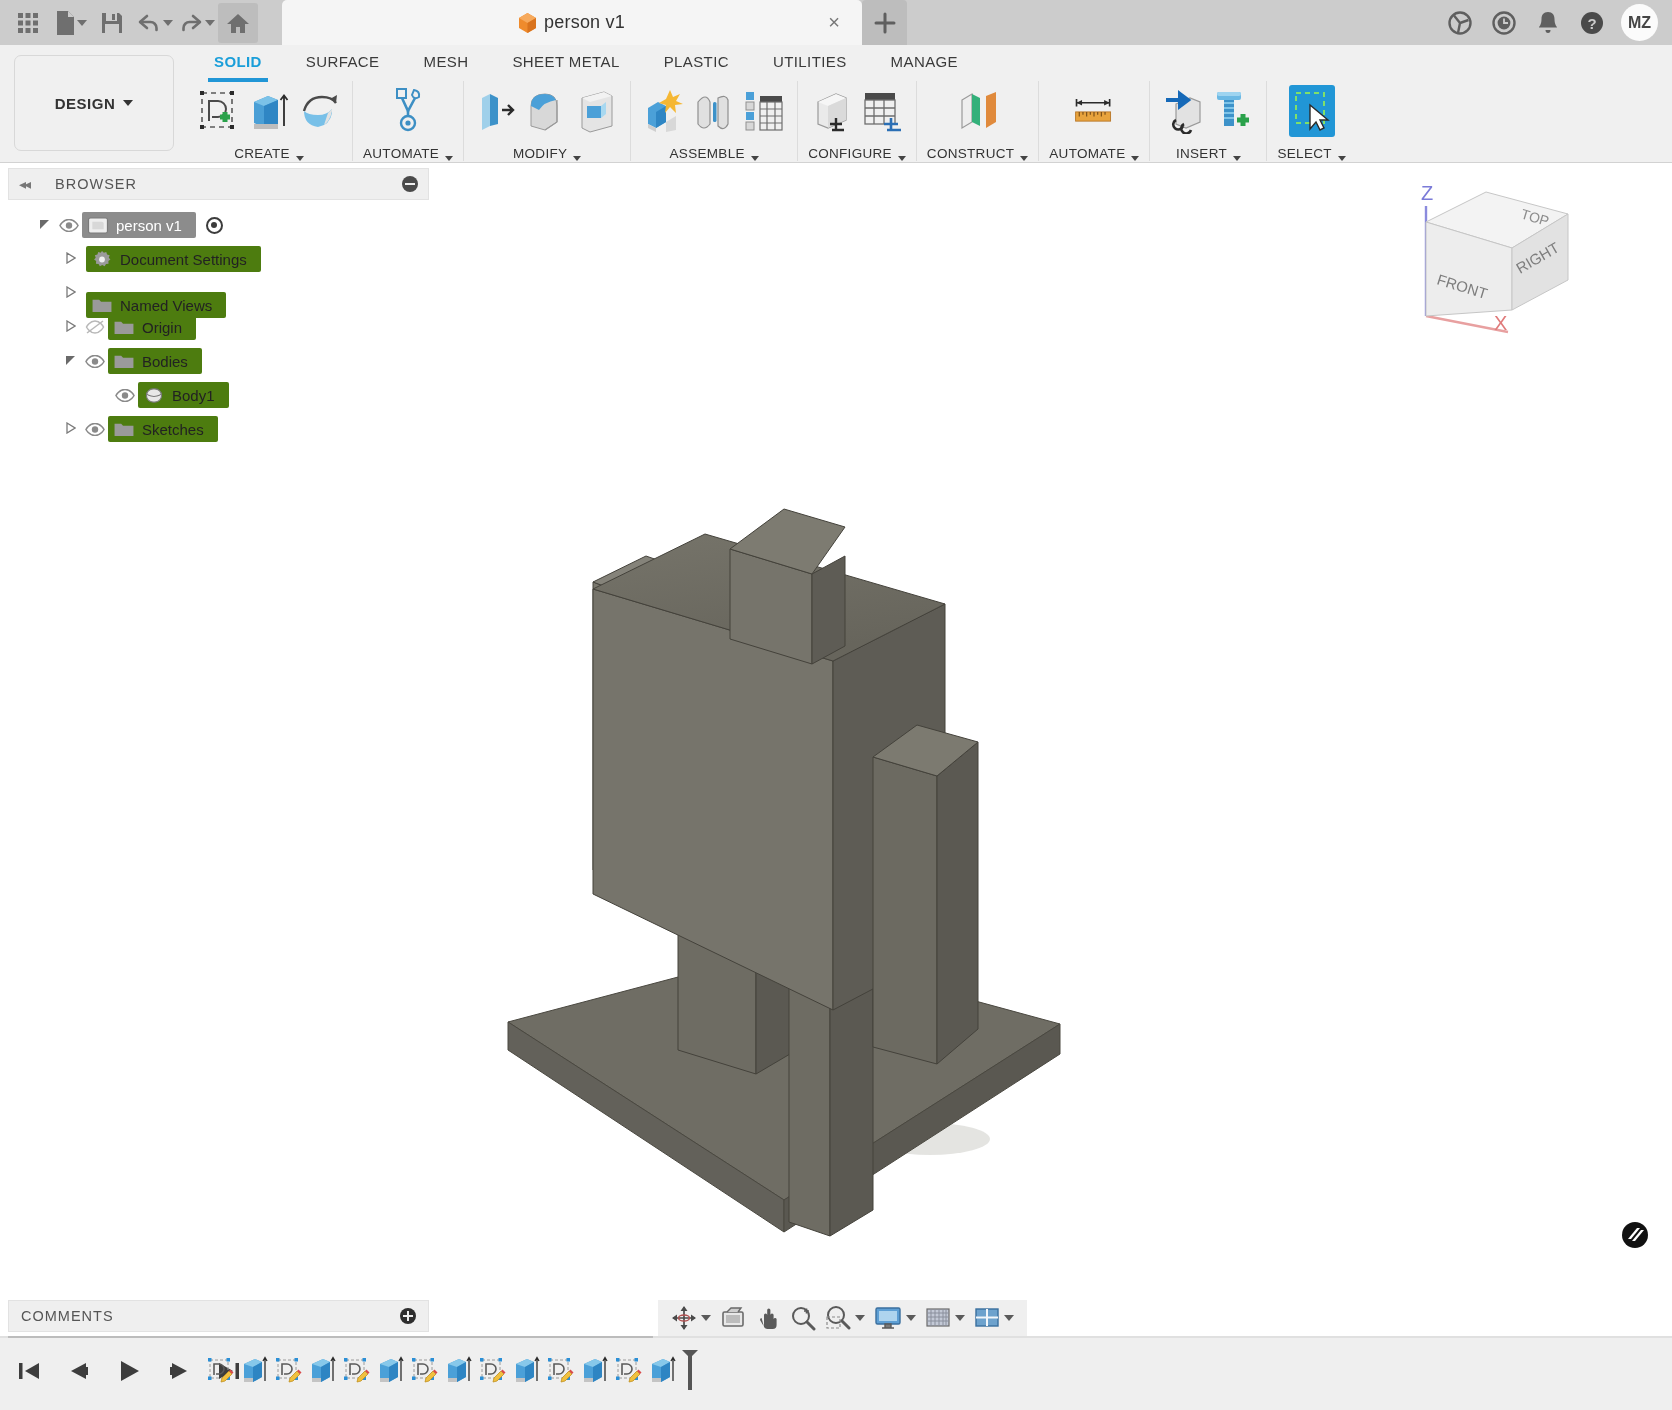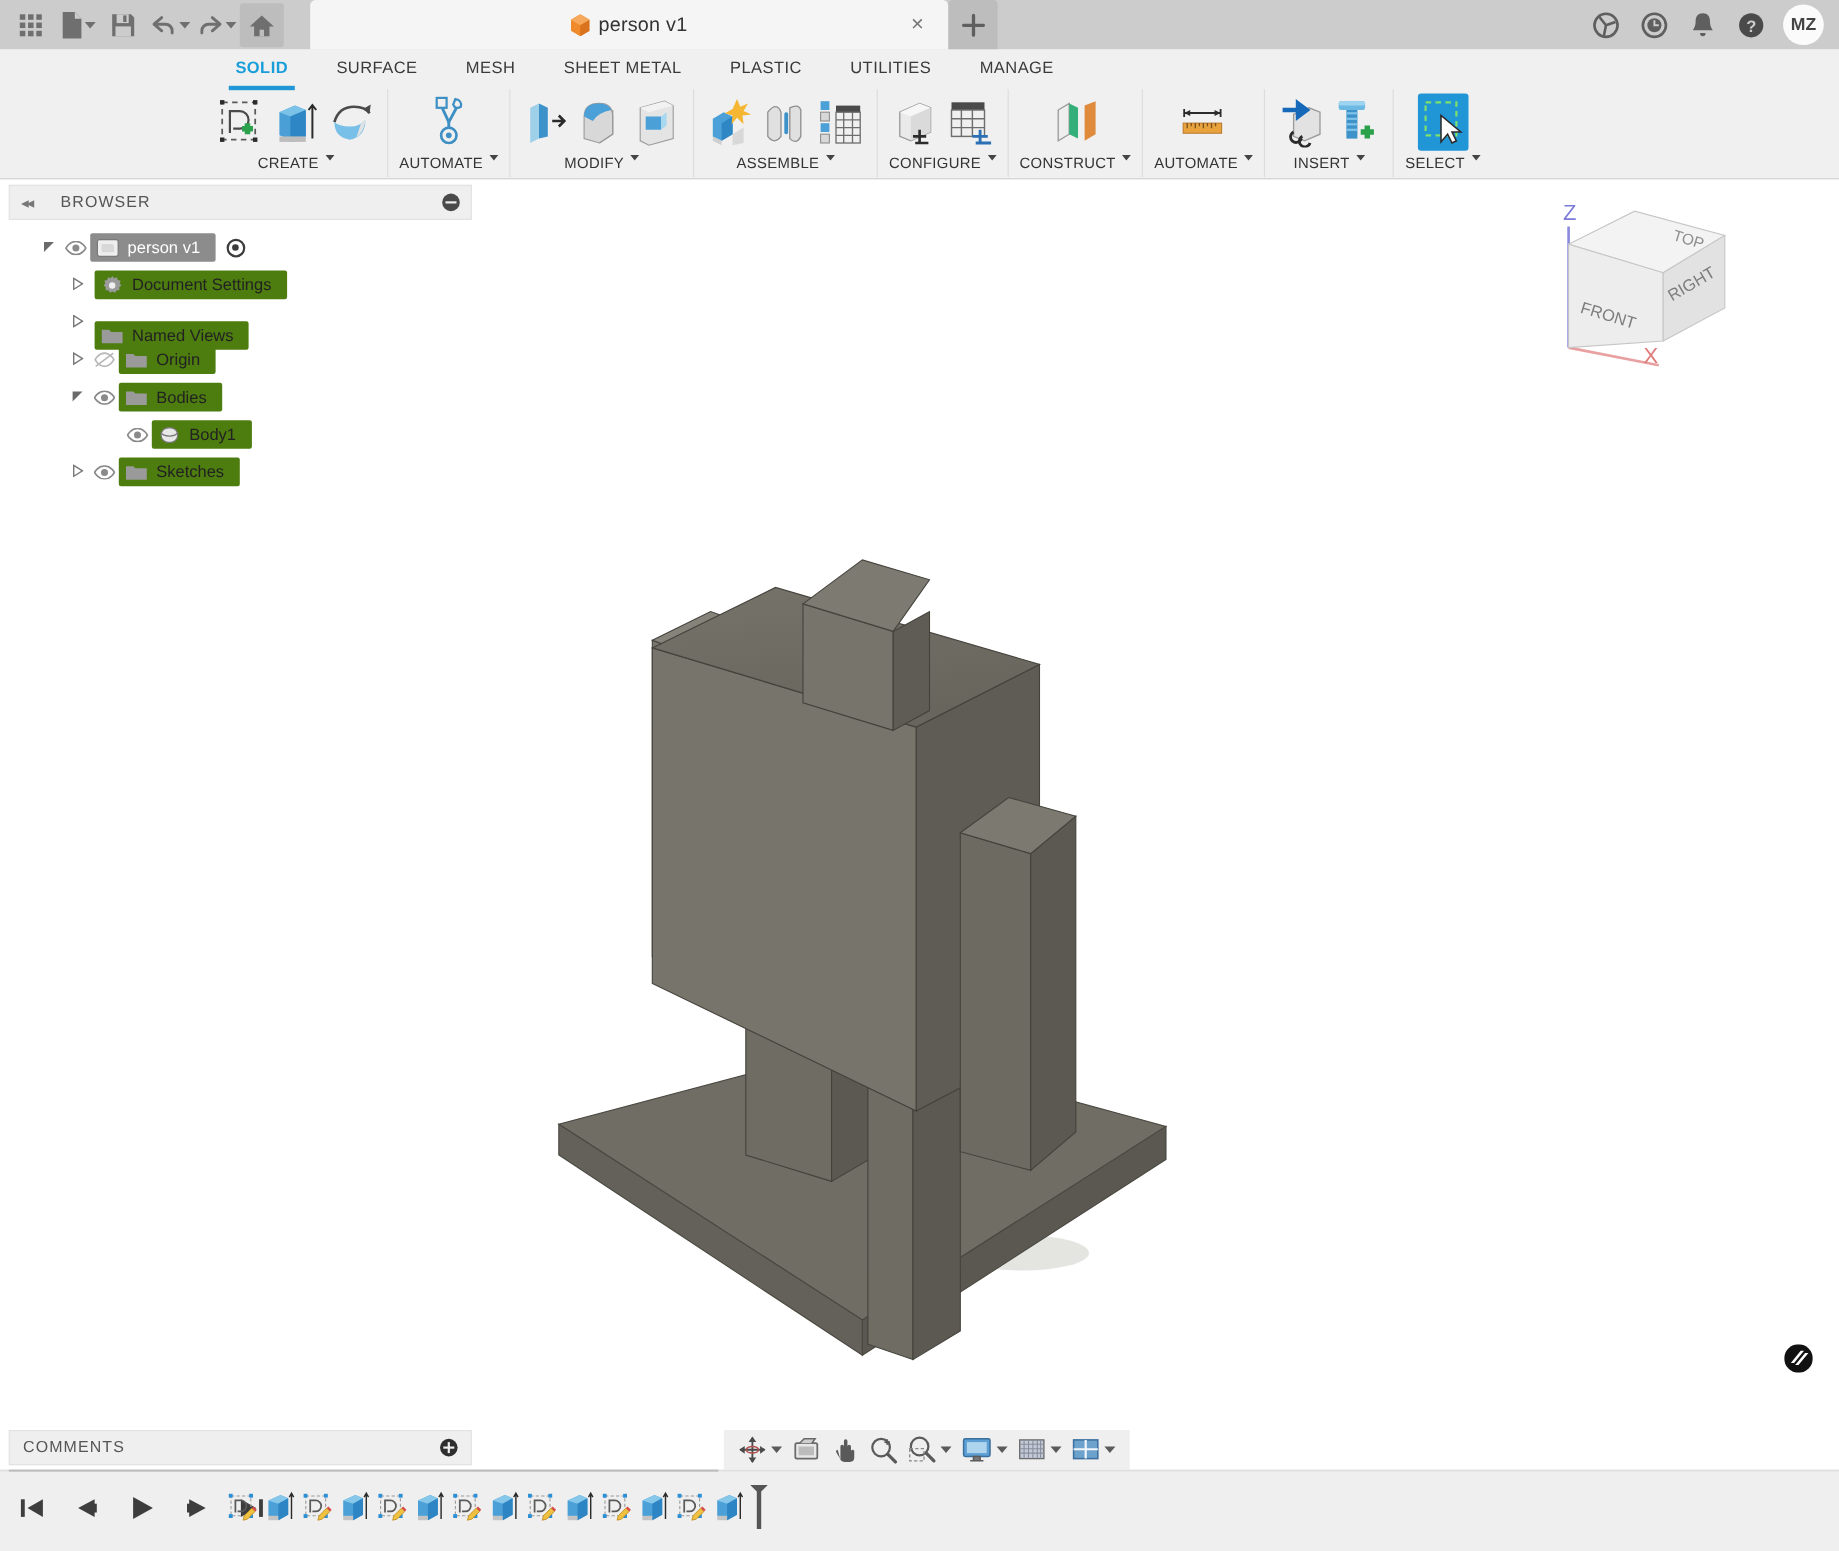--- a/index.html
+++ b/index.html
@@ -50,21 +50,21 @@
   .rtab.sel::after { content:""; position:absolute; left:16px; right:16px; bottom:-3px;
     height:4px; background:#2196d6; }
   .groups { position:absolute; left:186px; top:36px; height:80px; display:flex; }
   .grp { display:flex; flex-direction:column; align-items:center; justify-content:space-between;
     height:80px; border-right:1px solid #dcdcdc; padding:0 10px; }
   .grp:last-child { border-right:none; }
   .grpicons { display:flex; align-items:flex-end; gap:4px; height:56px; padding-top:2px; }
   .gi { width:46px; height:52px; display:flex; align-items:center; justify-content:center;
     cursor:pointer; border-radius:3px; }
   .gi.hl { background:#2196d6; }
-  .grplabel { font-size:13.5px; color:#333; display:flex; align-items:flex-start;
+  .grplabel { font-size:13.5px; color:#333; display:flex; align-items:flex-end;
     letter-spacing:.3px; height:20px; cursor:pointer; }
   .grplabel .caret { border-top-color:#444; margin-left:6px; border-left-width:4px;
     border-right-width:4px; border-top-width:5px; }
 
   
   .browser { position:absolute; left:8px; top:168px; width:421px; }
   .bhead { height:32px; background:#efefef; border:1px solid #e2e2e2;
     display:flex; align-items:center; padding:0 10px; justify-content:space-between; }
   .bhead .lbl { font-size:14.5px; color:#555; letter-spacing:1px;margin-left:16px; }
   .collapse { color:#777; font-size:14px; letter-spacing:-2px; margin-right:10px; cursor:pointer;}
@@ -217,20 +217,24 @@
           <circle cx="13" cy="13" r="11" fill="#4a4a4a"></circle>
       <text x="13" y="19" font-size="15" font-family="Liberation Sans" font-weight="bold" fill="#cccccc" text-anchor="middle">?</text>
         </svg>
     </div>
     <div class="avatar">MZ</div>
   </div>
 </div>
 
 <div class="ribbon">
 
+  <div class="designbox">
+    <span>DESIGN</span>
+    <div class="caret"></div>
+  </div>
 
   <div class="tabs">
     <div class="rtab sel">SOLID</div>
     <div class="rtab">SURFACE</div>
     <div class="rtab">MESH</div>
     <div class="rtab">SHEET METAL</div>
     <div class="rtab">PLASTIC</div>
     <div class="rtab">UTILITIES</div>
     <div class="rtab">MANAGE</div>
   </div>

